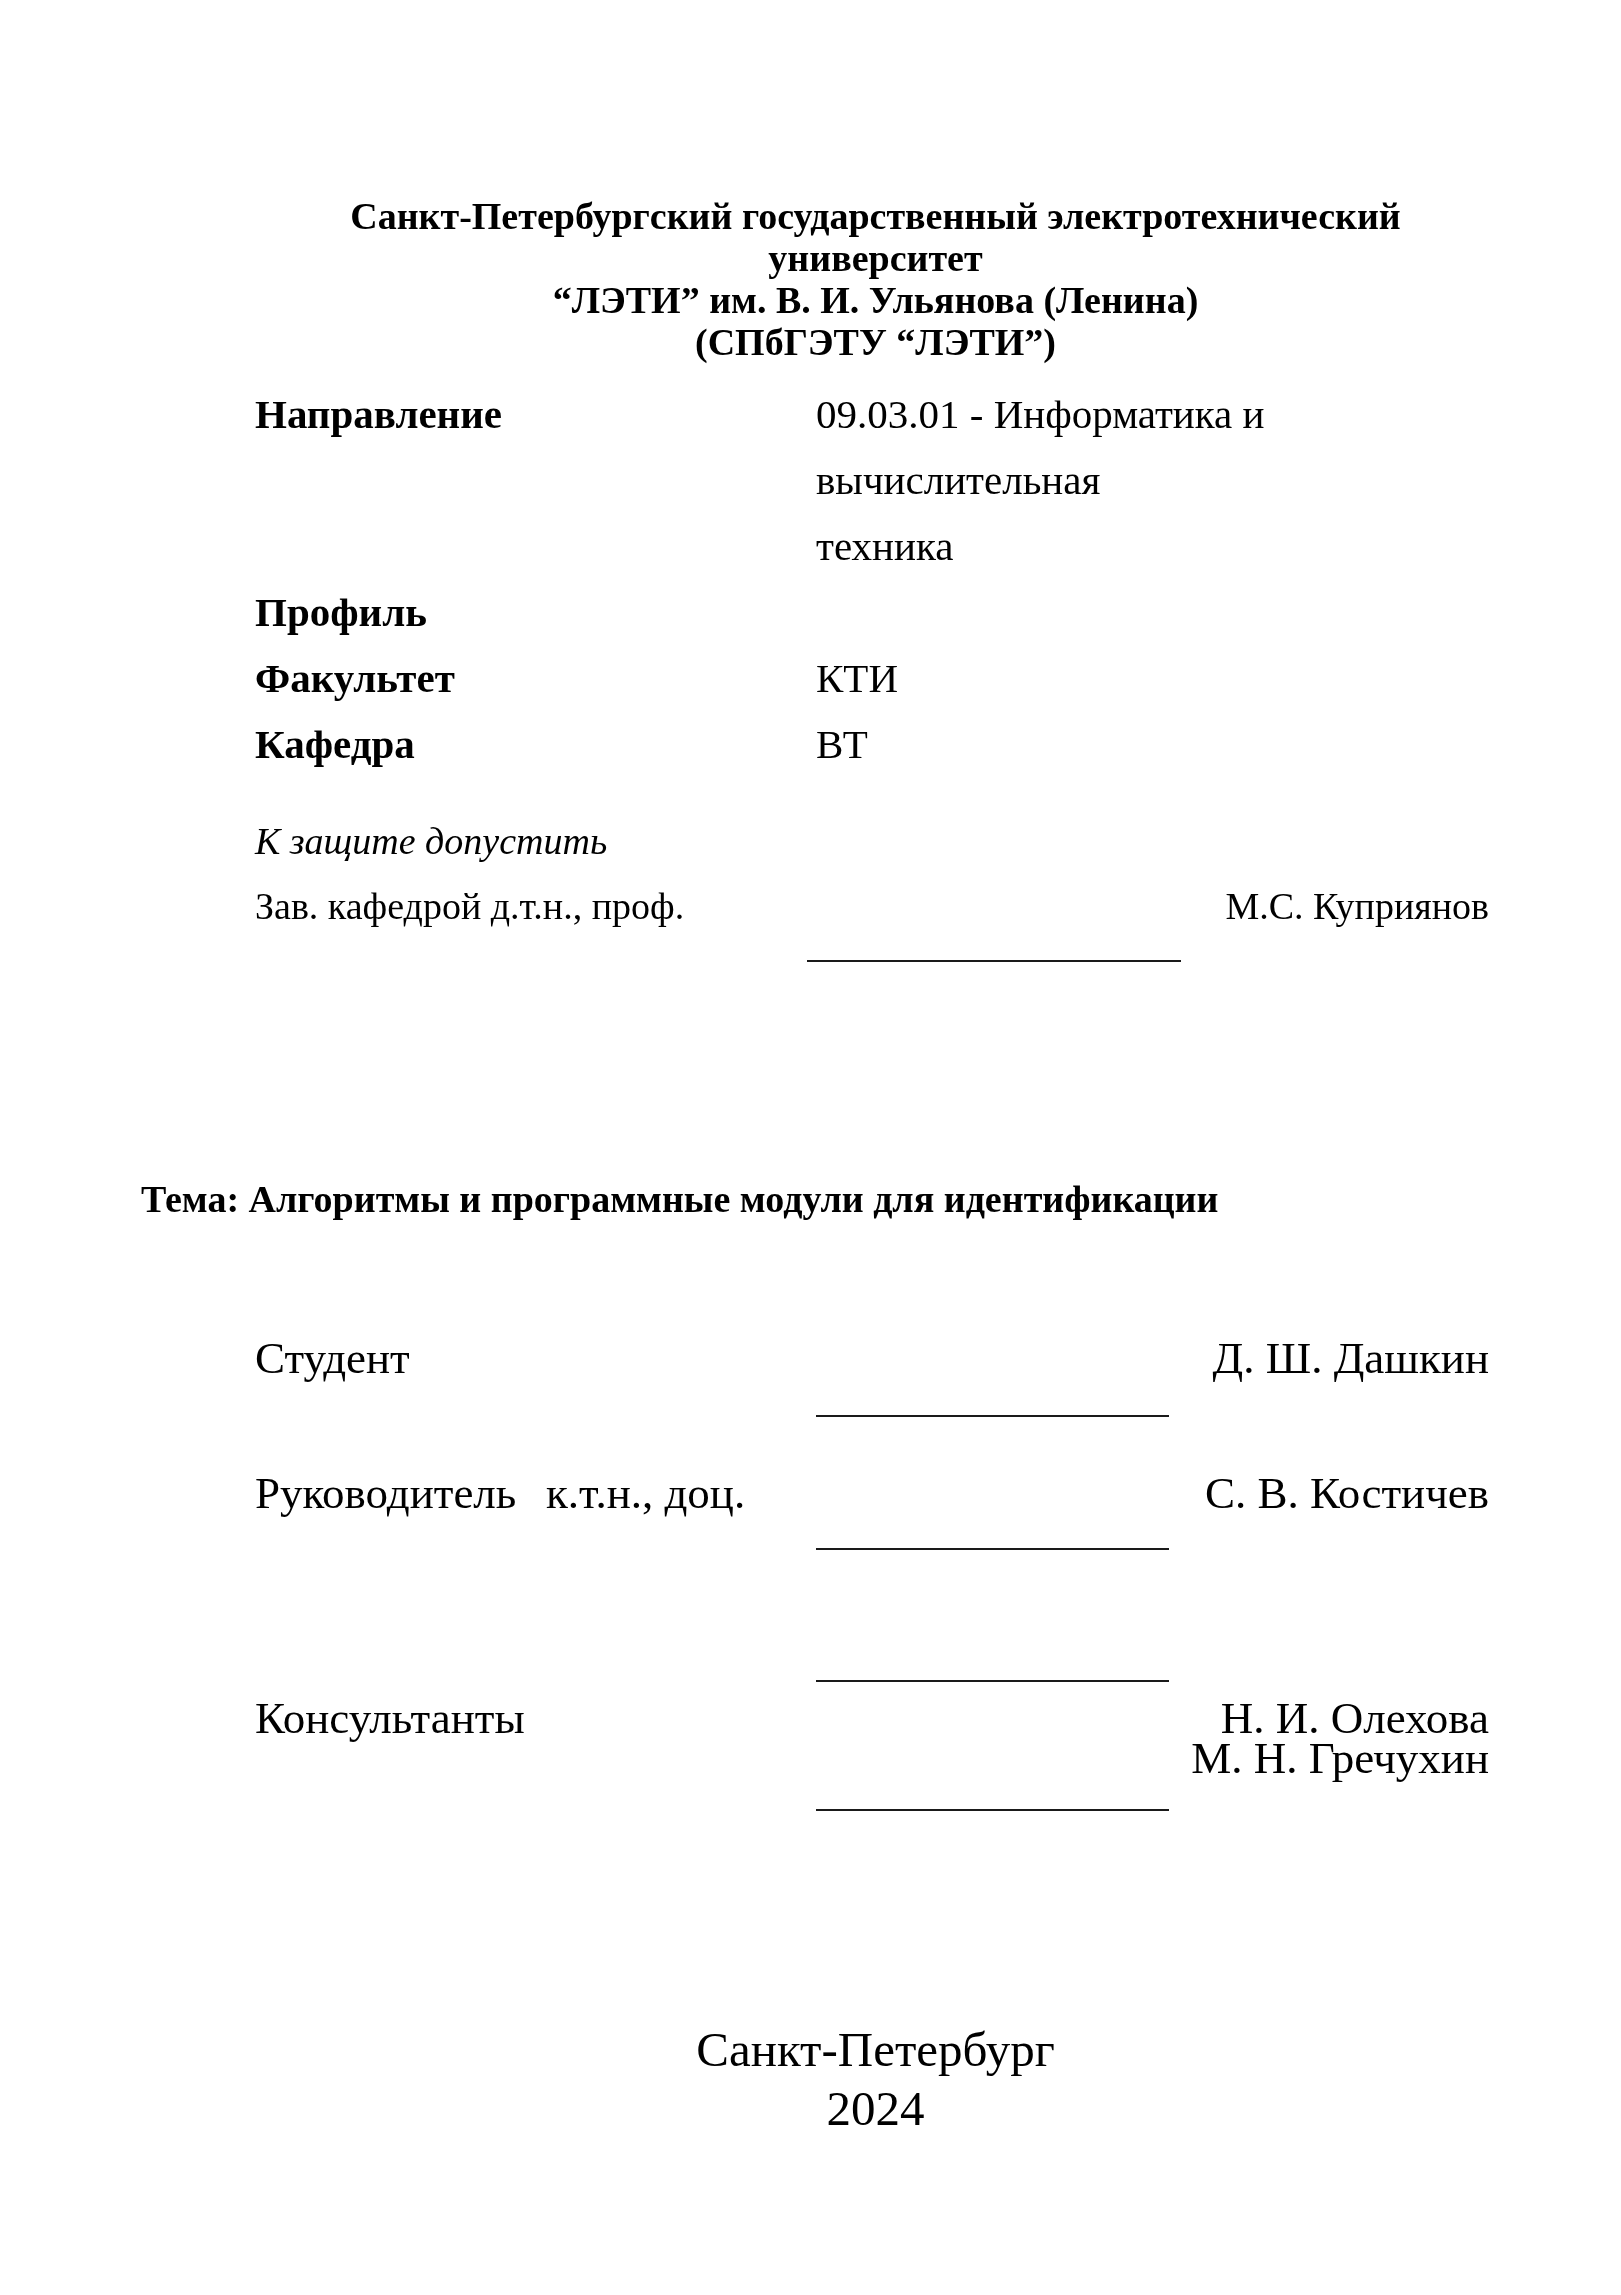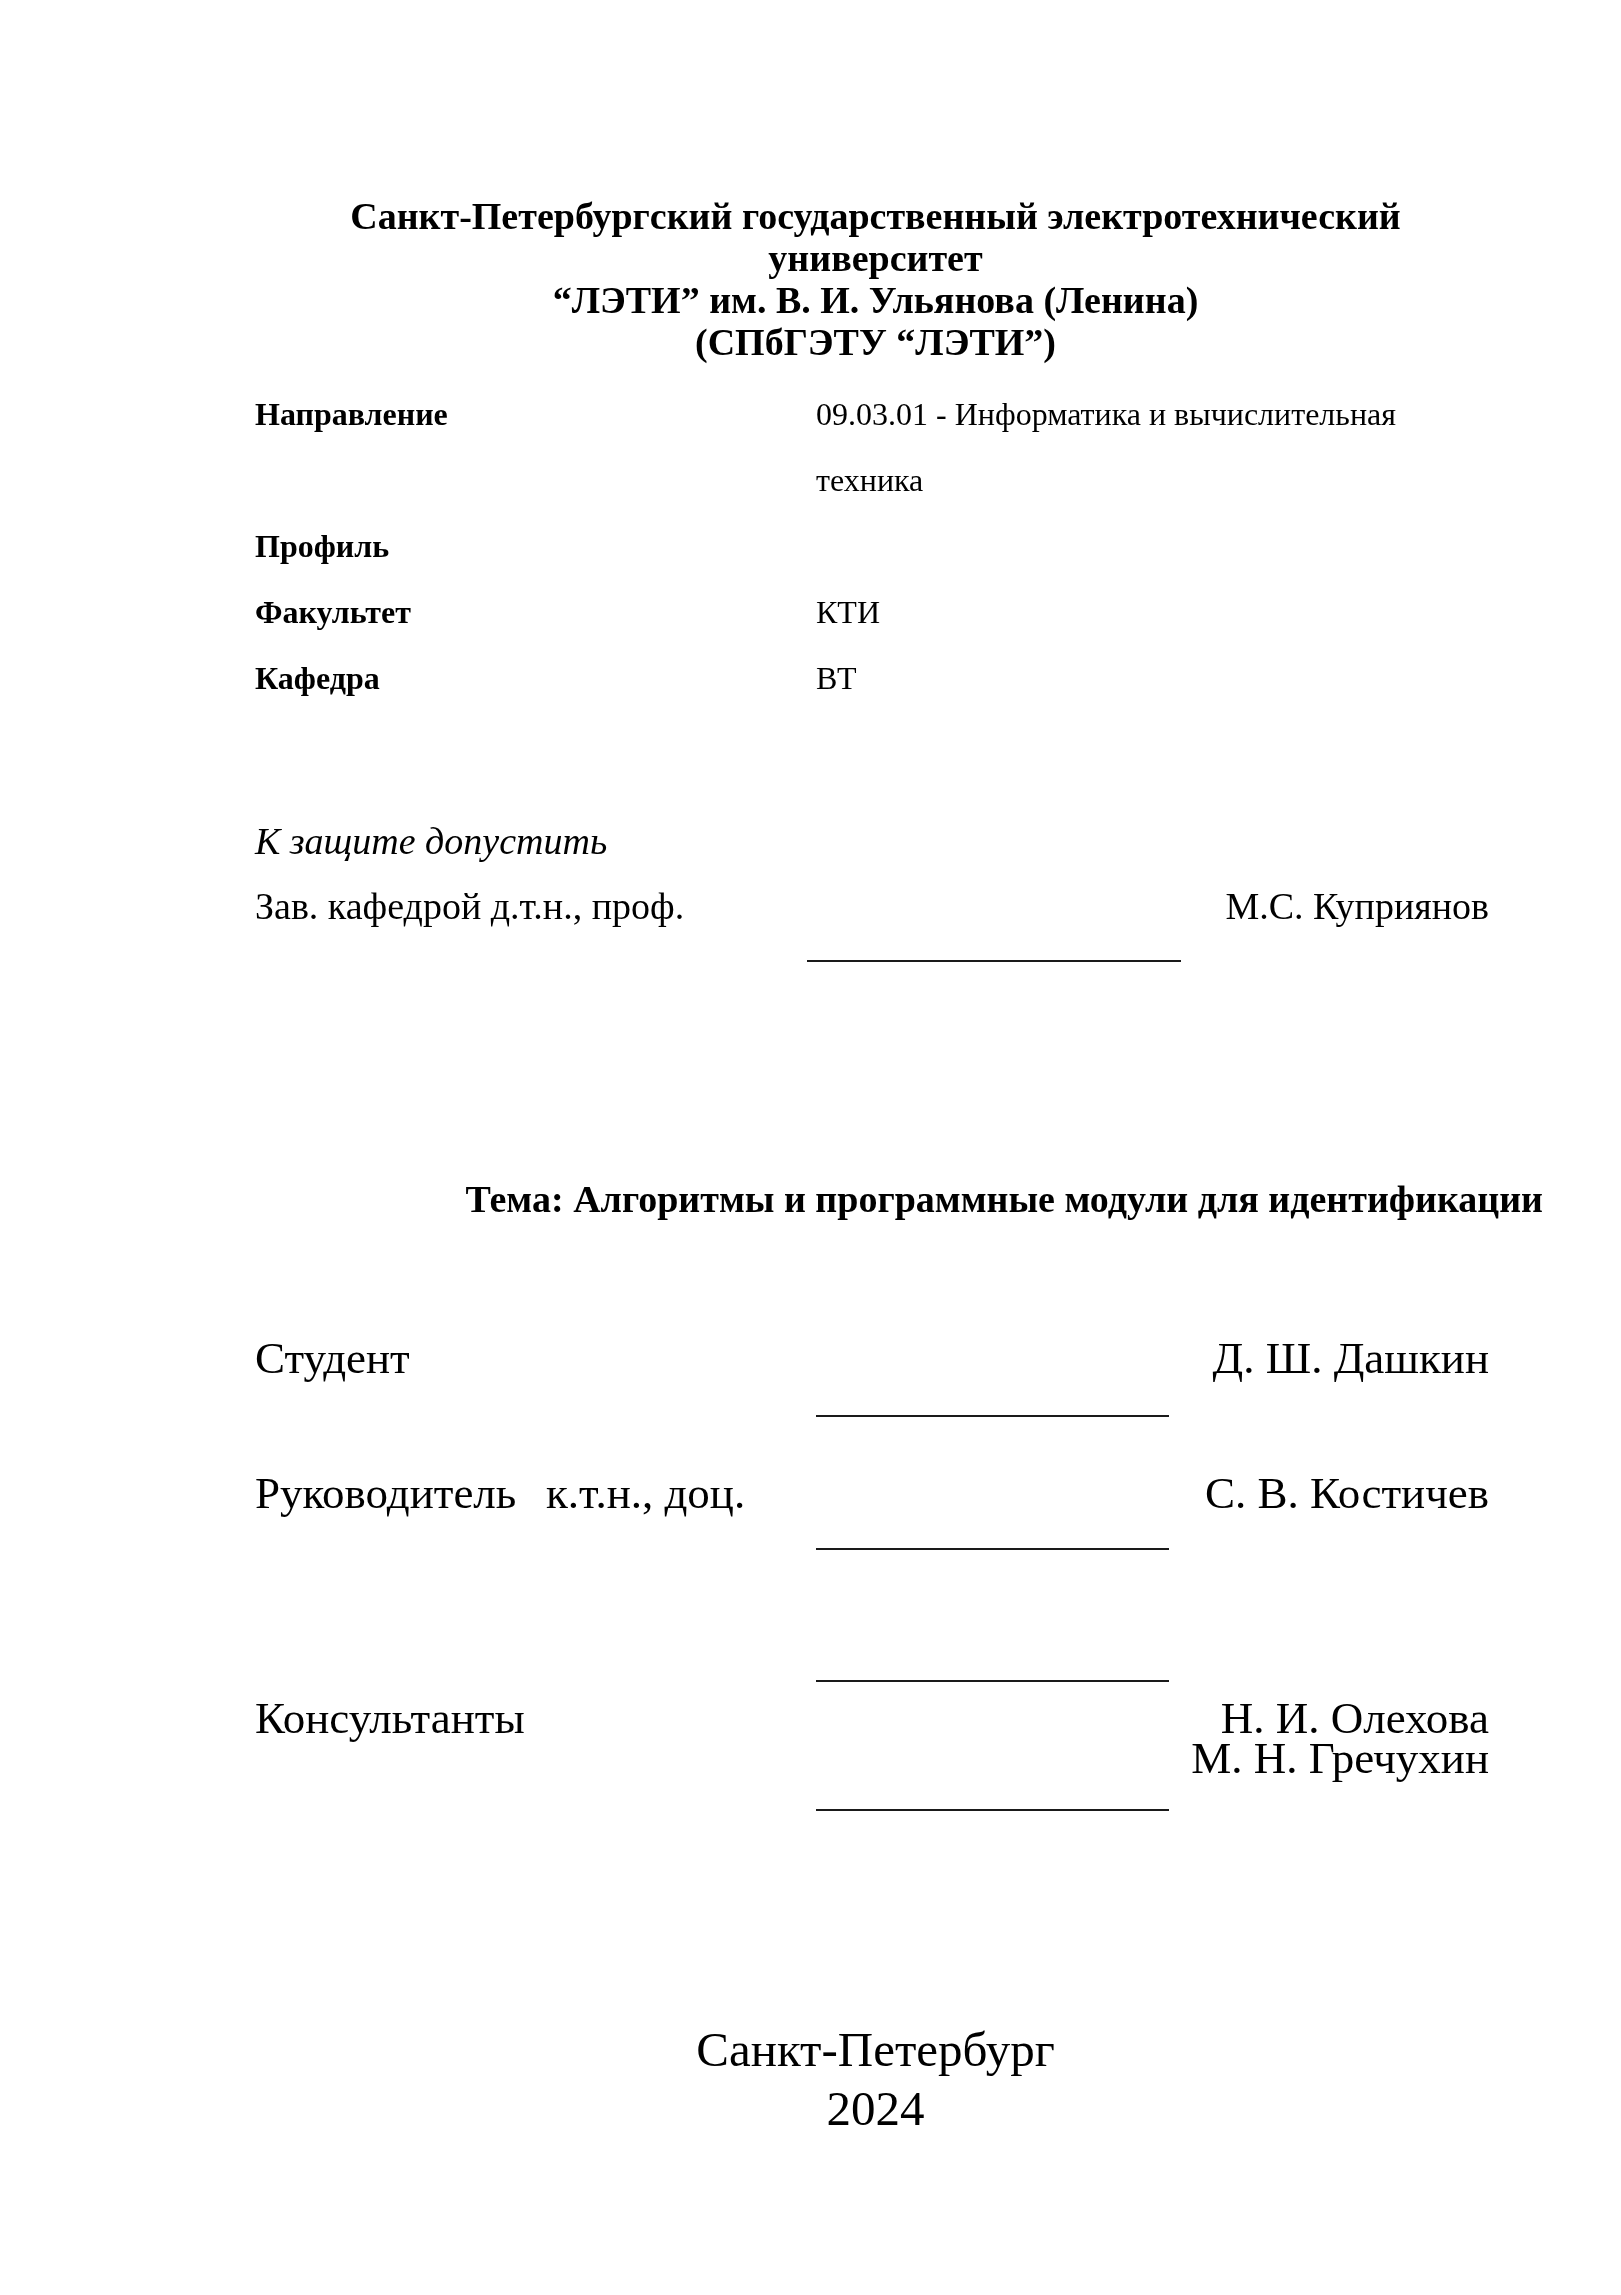--- a/index.html
+++ b/index.html
@@ -27,21 +27,21 @@
     font-weight: 700;
     font-size: 38px;
     line-height: 42px;
   }
   
   .fields {
     position: absolute;
     top: 340px;
     left: 255px;
     right: 126px;
-    font-size: 32px;
+    font-size: 41px;
     line-height: 66px;
   }
   .frow {
     display: flex;
     align-items: flex-start;
   }
   .flabel {
     flex: 0 0 561px;
     font-weight: 700;
   }
@@ -89,21 +89,21 @@
     font-size: 43px;
     font-weight: 700;
     line-height: 82px;
   }
   
   .theme {
     position: absolute;
     top: 1136px;
     left: 141px;
     right: 79px;
-    text-align: right;
+    text-align: left;
     font-size: 38px;
     font-weight: 700;
     line-height: 44px;
   }
   
   .sig-row {
     position: absolute;
     left: 255px;
     right: 133px;
     font-size: 45px;

